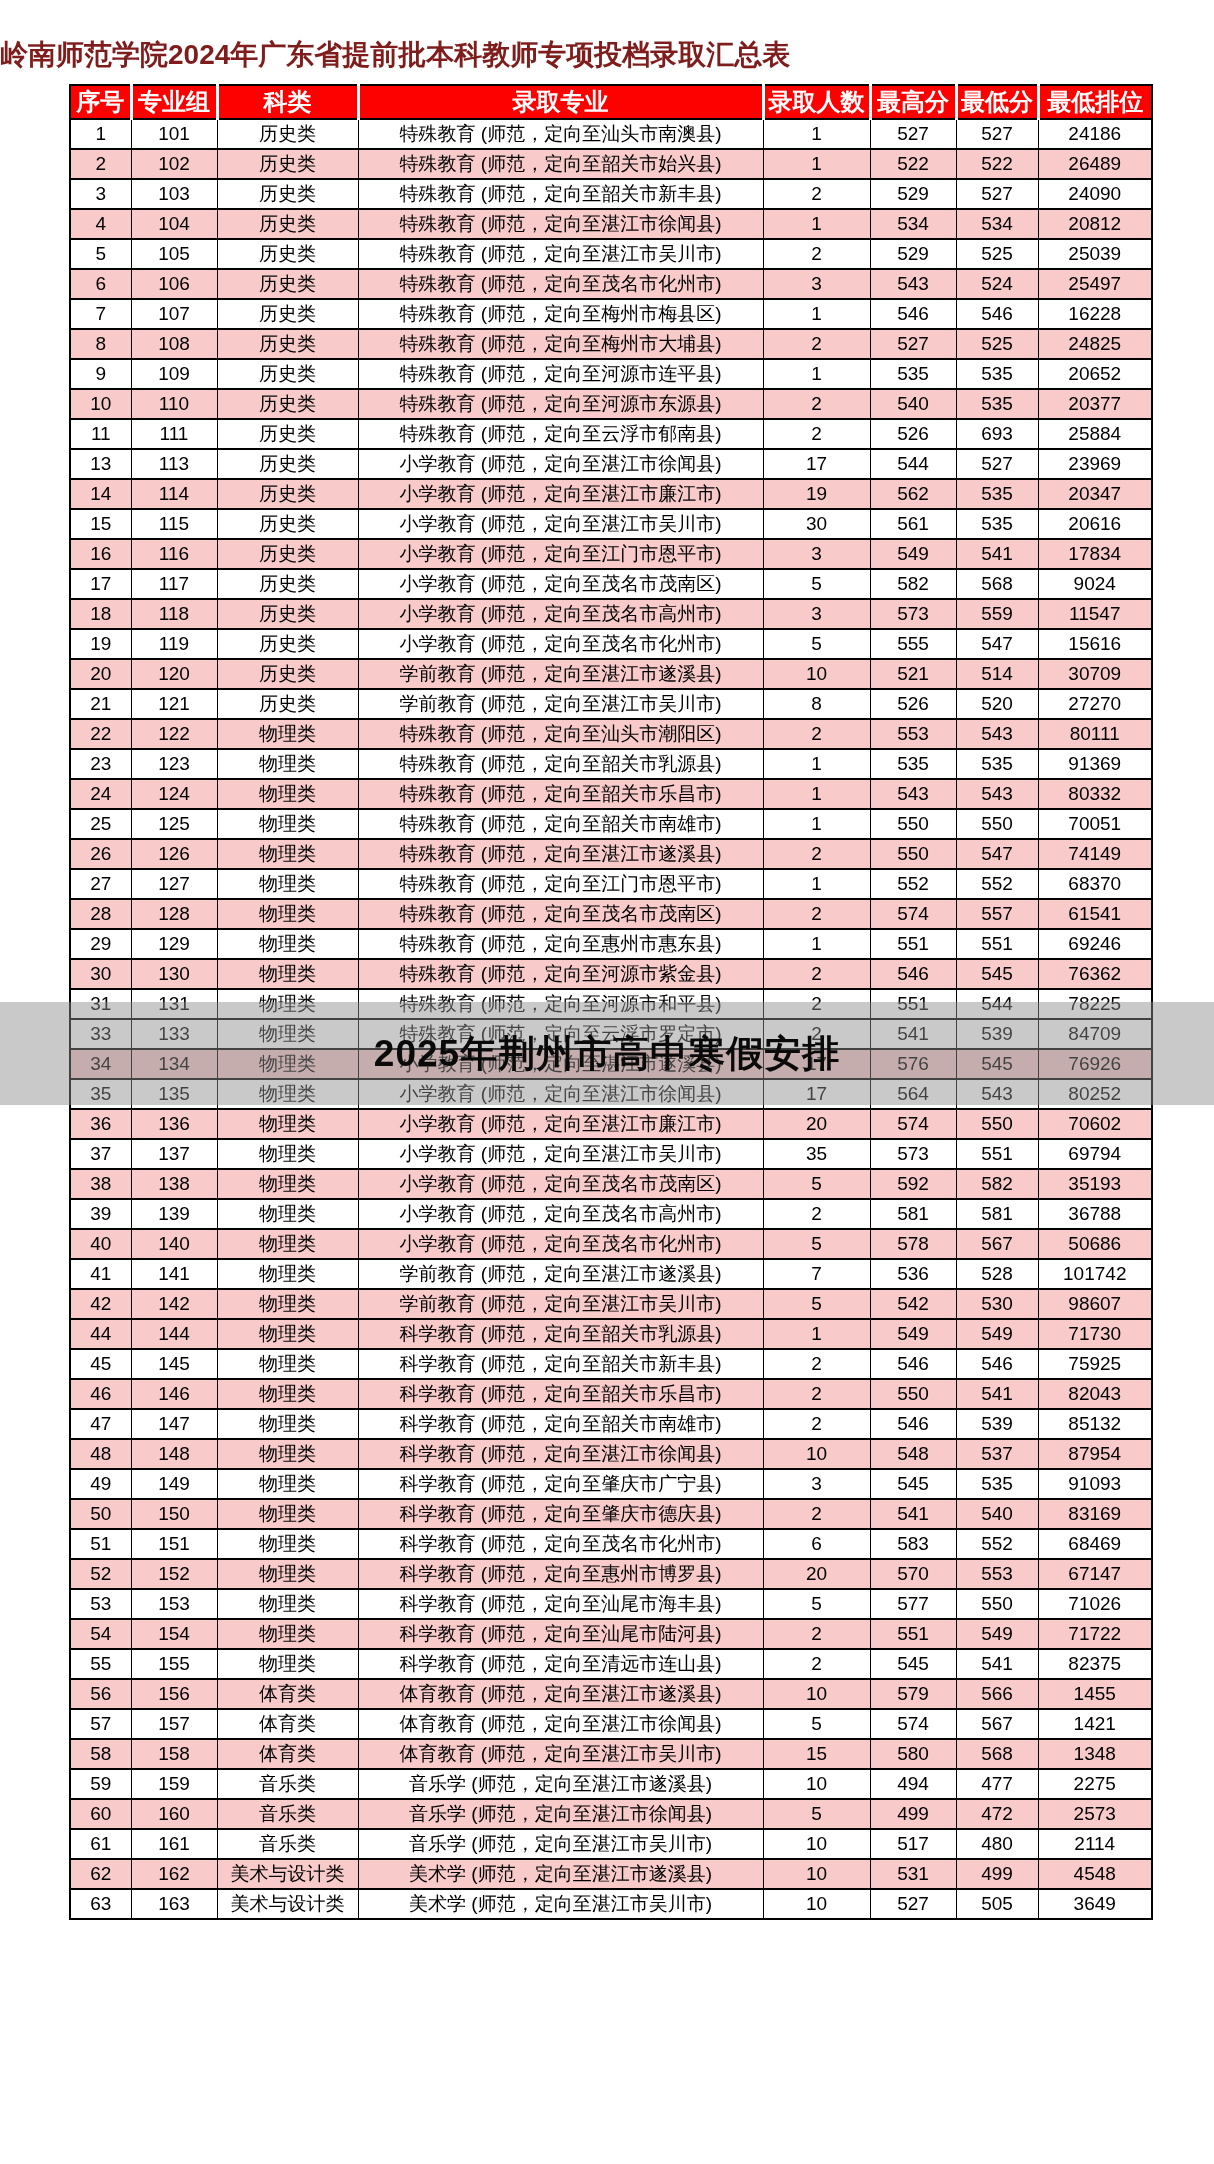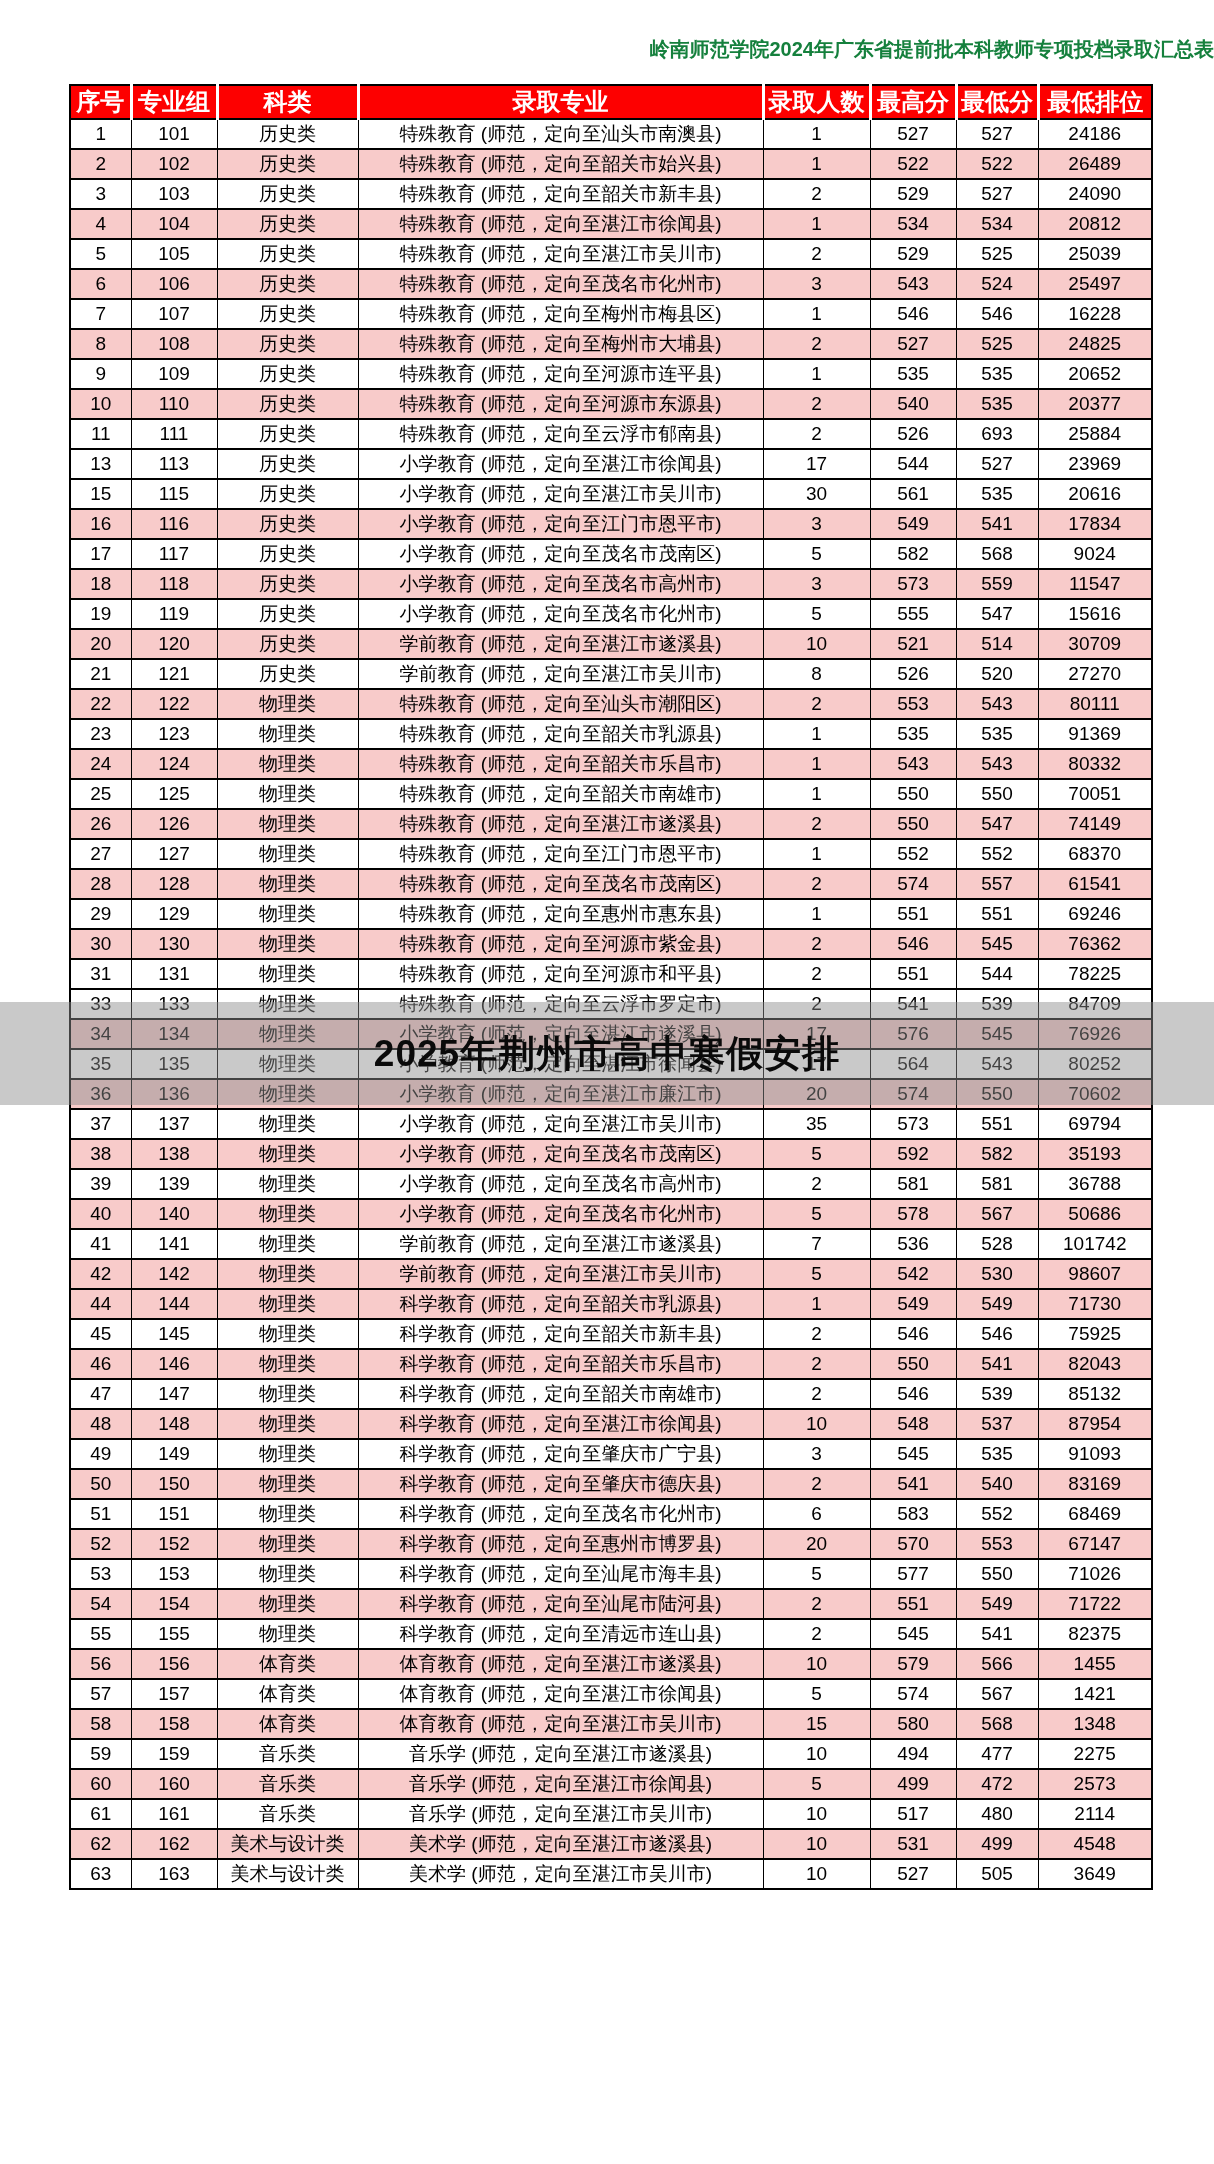--- a/index.html
+++ b/index.html
@@ -6,22 +6,22 @@
   html,body { background:#ffffff; }
   body { font-family:"Liberation Sans","DejaVu Sans",sans-serif; }
   .page {
     position:relative;
     width:1214px; height:2164px;
     background:#ffffff;
     overflow:hidden;
   }
   .title {
     position:absolute; top:36px; left:0; width:100%;
-    text-align:right;
-    font-size:20px; font-weight:bold; color:#15803d;
+    text-align:left;
+    font-size:28px; font-weight:bold; color:#7f1d1d;
     white-space:nowrap;
   }
   table.adm {
     position:absolute; top:84px; left:69px;
     width:1082px;
     border-collapse:collapse;
     table-layout:fixed;
     border:2px solid #000;
   }
   table.adm th {
@@ -206,20 +206,30 @@
         <tr>
           <td>13</td>
           <td>113</td>
           <td>历史类</td>
           <td>小学教育 (师范，定向至湛江市徐闻县)</td>
           <td>17</td>
           <td>544</td>
           <td>527</td>
           <td>23969</td>
         </tr>
+        <tr class="alt">
+          <td>14</td>
+          <td>114</td>
+          <td>历史类</td>
+          <td>小学教育 (师范，定向至湛江市廉江市)</td>
+          <td>19</td>
+          <td>562</td>
+          <td>535</td>
+          <td>20347</td>
+        </tr>
         <tr>
           <td>15</td>
           <td>115</td>
           <td>历史类</td>
           <td>小学教育 (师范，定向至湛江市吴川市)</td>
           <td>30</td>
           <td>561</td>
           <td>535</td>
           <td>20616</td>
         </tr>

